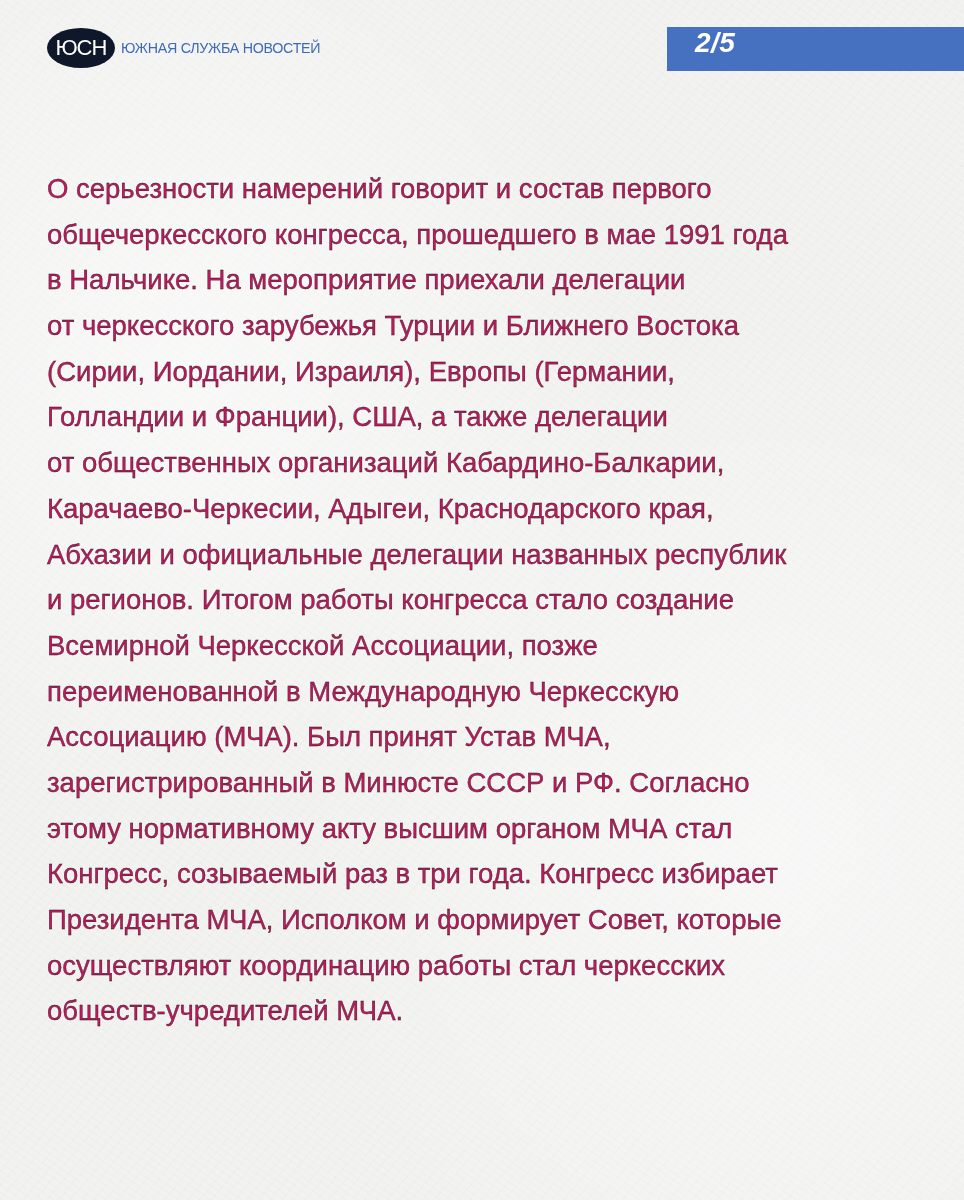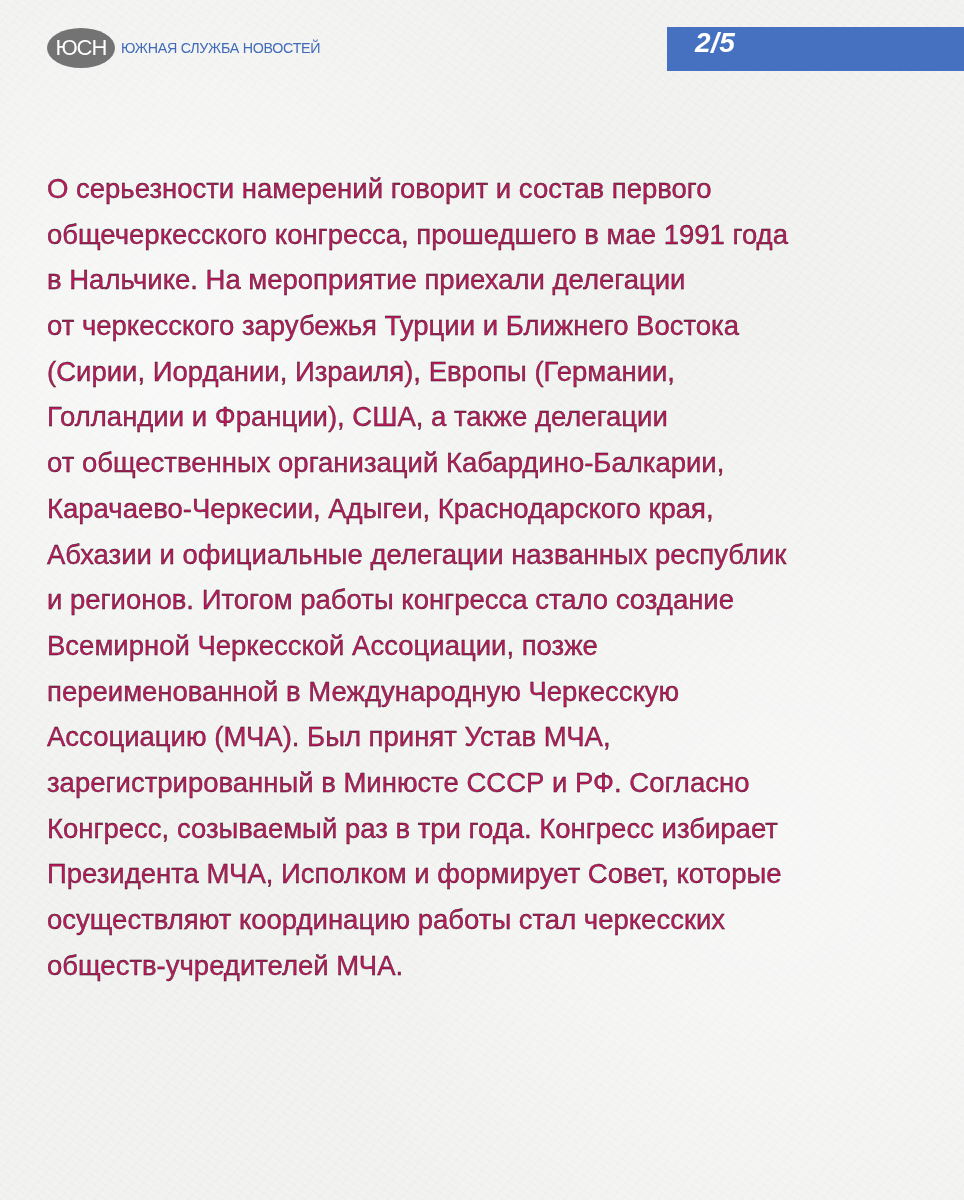--- a/index.html
+++ b/index.html
@@ -33,21 +33,21 @@
     position: absolute;
     left: 47px;
     top: 28px;
     display: flex;
     align-items: center;
   }
   .logo-badge {
     width: 68px;
     height: 40px;
     border-radius: 50%;
-    background: #737373;
+    background: #0f172a;
     color: #ffffff;
     display: flex;
     align-items: center;
     justify-content: center;
     font-family: "Liberation Sans", sans-serif;
     font-size: 22px;
     letter-spacing: -1px;
     font-weight: normal;
   }
   .logo-name {
@@ -123,17 +123,18 @@
   <span class="line">(Сирии, Иордании, Израиля), Европы (Германии,</span>
   <span class="line">Голландии и Франции), США, а также делегации</span>
   <span class="line">от общественных организаций Кабардино-Балкарии,</span>
   <span class="line">Карачаево-Черкесии, Адыгеи, Краснодарского края,</span>
   <span class="line">Абхазии и официальные делегации названных республик</span>
   <span class="line">и регионов. Итогом работы конгресса стало создание</span>
   <span class="line">Всемирной Черкесской Ассоциации, позже</span>
   <span class="line">переименованной в Международную Черкесскую</span>
   <span class="line">Ассоциацию (МЧА). Был принят Устав МЧА,</span>
   <span class="line">зарегистрированный в Минюсте СССР и РФ. Согласно</span>
+  <span class="line">этому нормативному акту высшим органом МЧА стал</span>
   <span class="line">Конгресс, созываемый раз в три года. Конгресс избирает</span>
   <span class="line">Президента МЧА, Исполком и формирует Совет, которые</span>
   <span class="line">осуществляют координацию работы стал черкесских</span>
   <span class="line">обществ-учредителей МЧА.</span>
 </div>
 
 </body></html>

